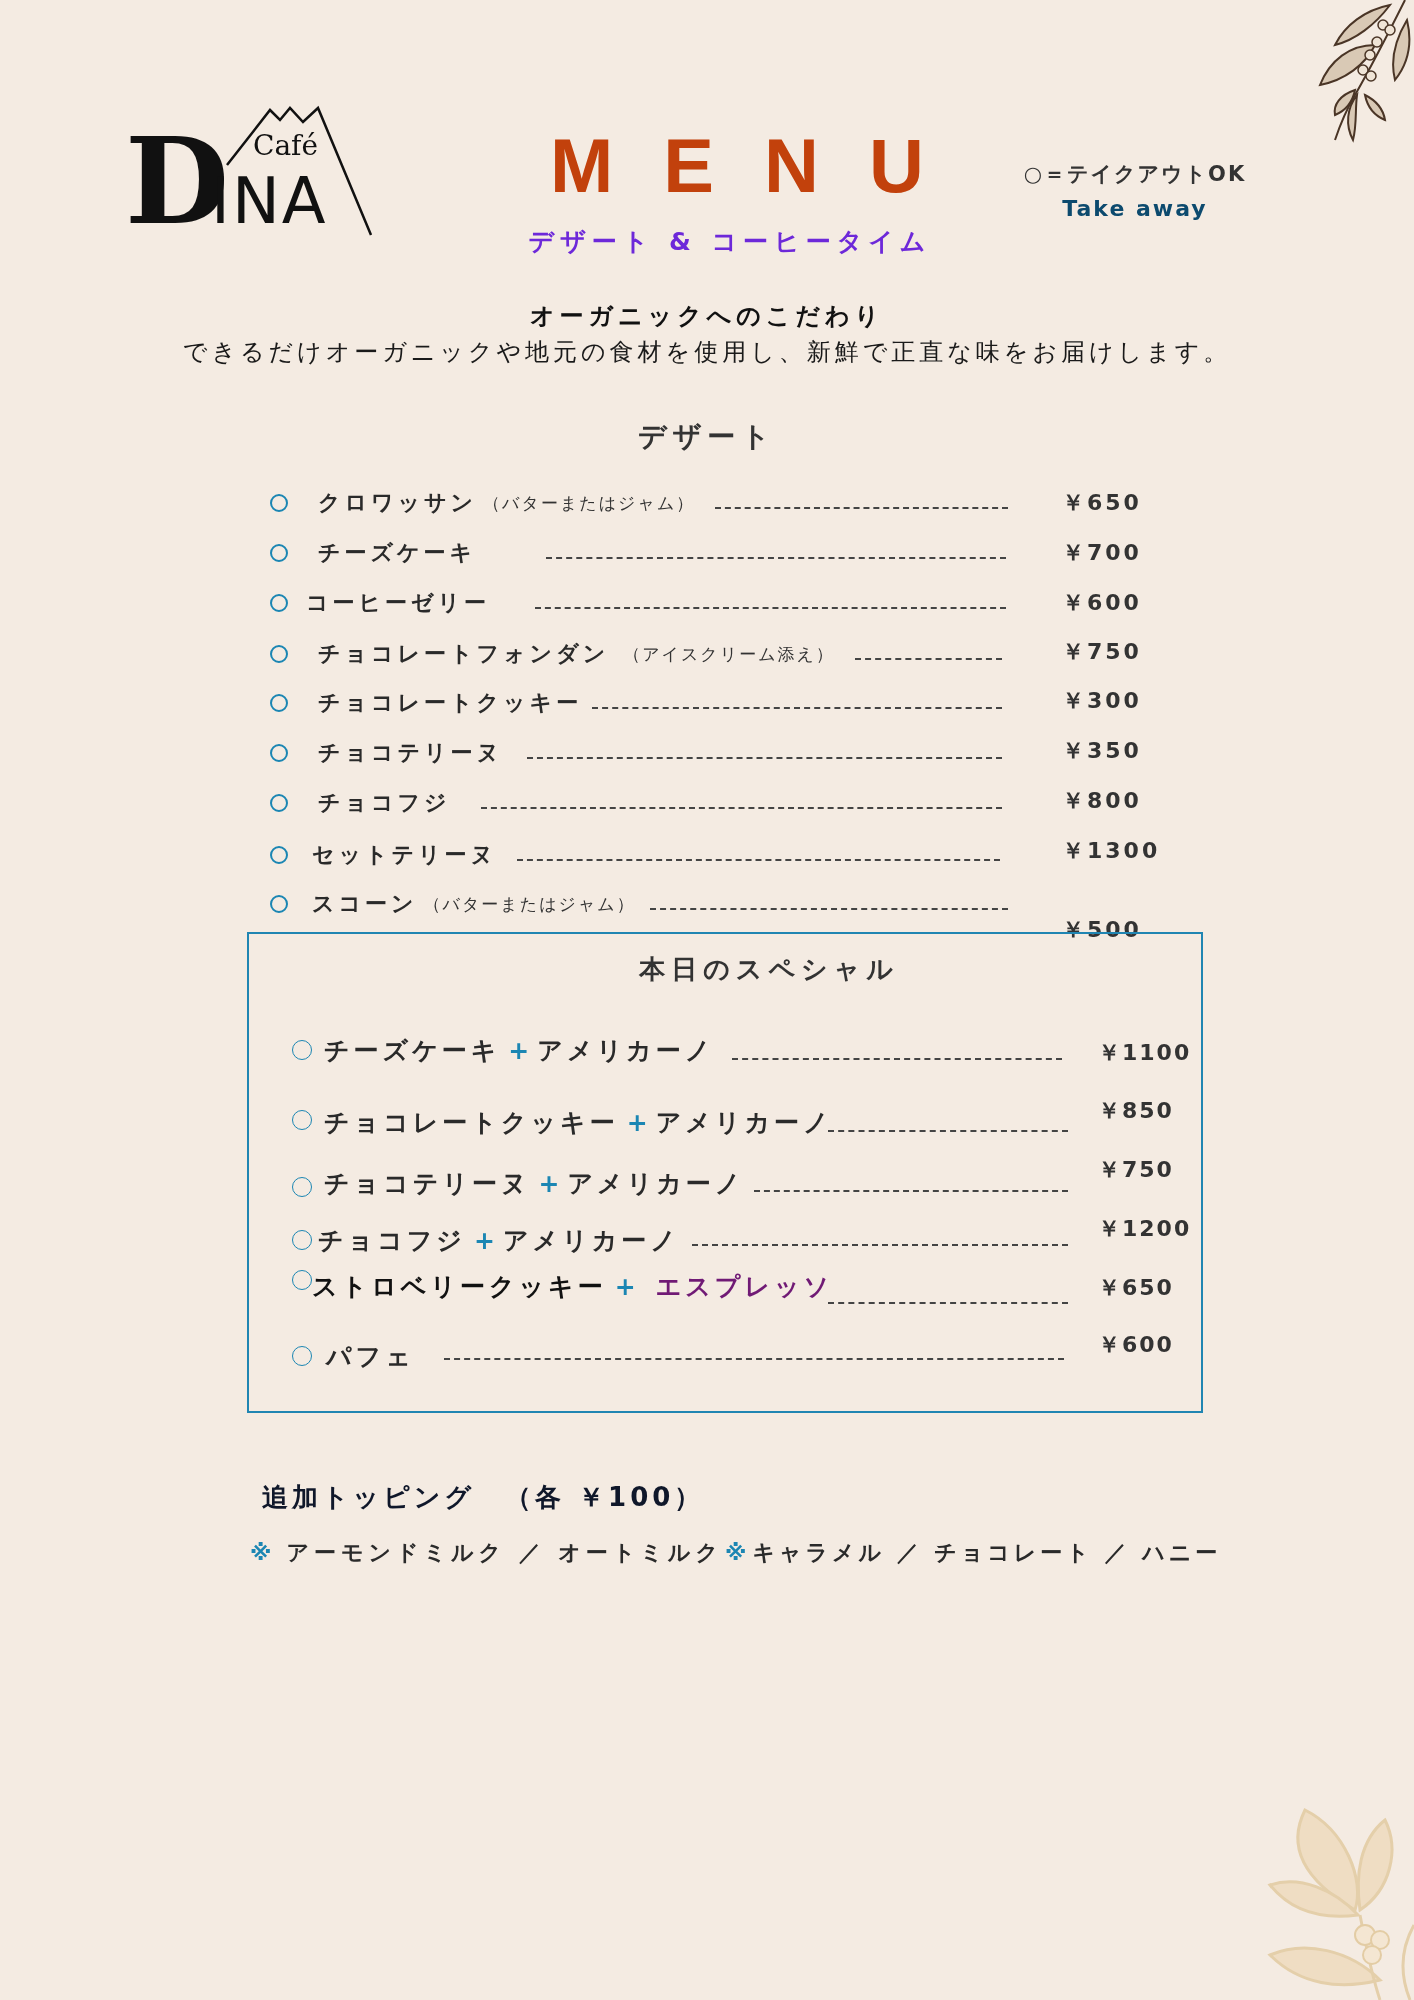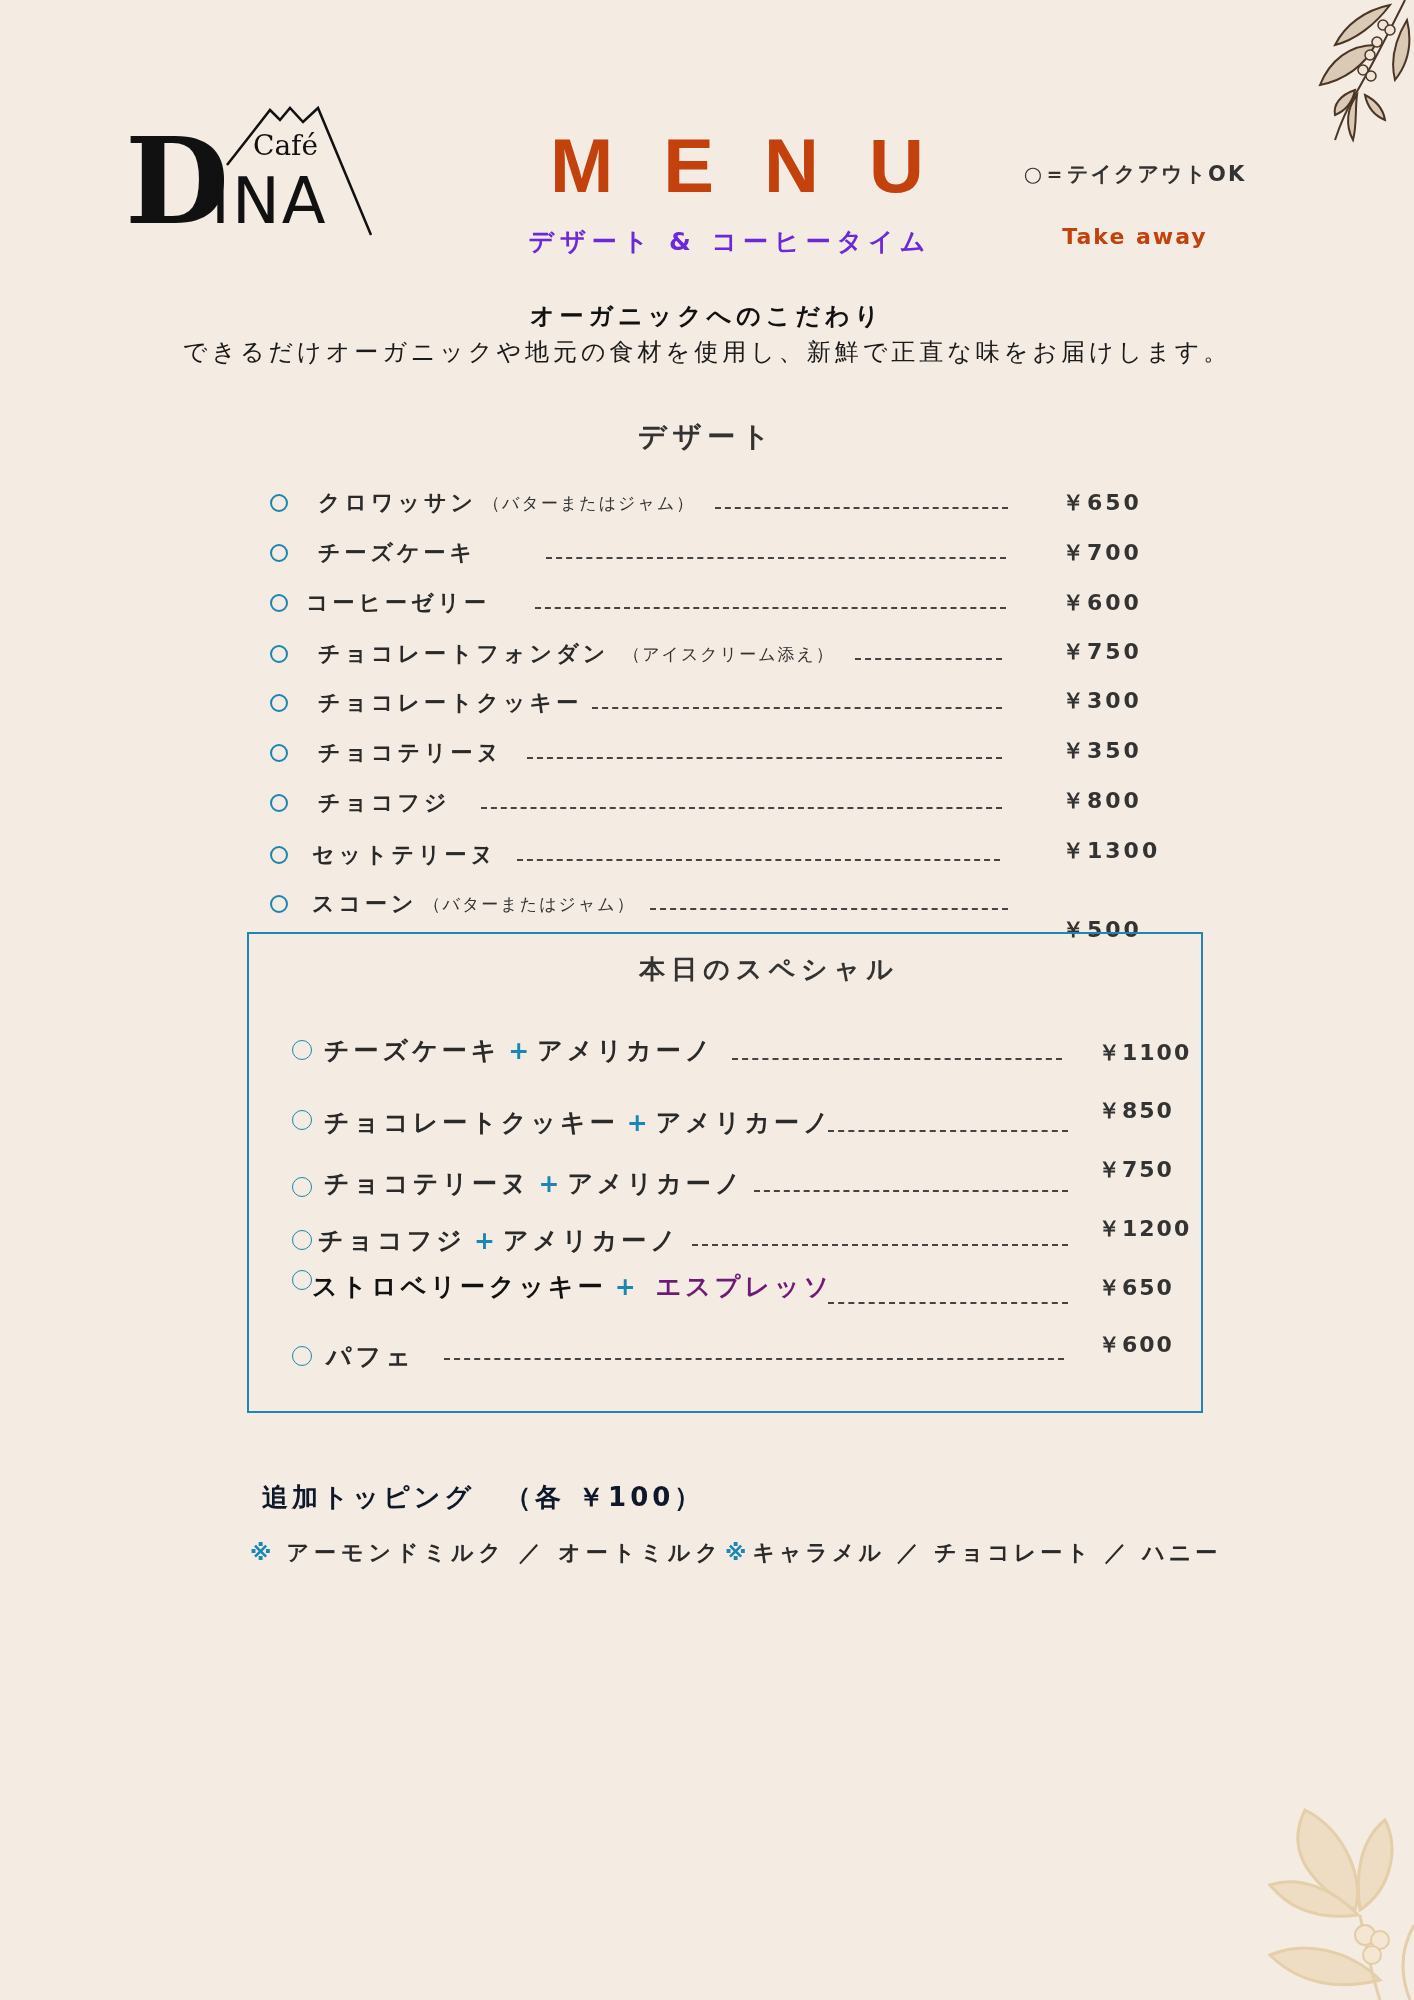--- a/index.html
+++ b/index.html
@@ -4,21 +4,21 @@
 <style>
   html, body { margin:0; padding:0; }
   body { width:1414px; height:2000px; background:#f4ebe2; position:relative; overflow:hidden;
          font-family:"DejaVu Sans", sans-serif; color:#1f1f1f; }
   .abs { position:absolute; }
   .logo { left:125px; top:105px; width:260px; height:135px; }
   .menu-title { left:500px; top:128px; width:450px; text-align:center; font-family:"Liberation Sans", sans-serif;
                 font-weight:bold; font-size:76px; letter-spacing:50px; color:#c2410c; line-height:1; padding-left:50px; box-sizing:border-box; }
   .subtitle { left:480px; top:225px; width:500px; text-align:center; font-weight:bold; font-size:25px; letter-spacing:6px; color:#6d28d9; }
   .takeaway1 { left:1015px; top:160px; width:240px; text-align:center; font-weight:bold; font-size:21px; letter-spacing:2px; color:#333; }
-  .takeaway2 { left:1015px; top:196px; width:240px; text-align:center; font-weight:bold; font-size:22px; letter-spacing:2px; color:#c2410c;margin-top:28px; }
+  .takeaway2 { left:1015px; top:196px; width:240px; text-align:center; font-weight:bold; font-size:22px; letter-spacing:2px; color:#0c4a6e; }
   .organic-h { left:0; top:300px; width:1414px; text-align:center; font-weight:bold; font-size:24px; letter-spacing:5px; color:#111; }
   .organic-p { left:0; top:336px; width:1414px; text-align:center; font-size:24px; letter-spacing:4px; color:#1a1a1a; }
   .section-h { left:0; top:418px; width:1414px; text-align:center; font-weight:bold; font-size:28px; letter-spacing:6px; color:#333; }
   .row { position:absolute; left:270px; width:880px; height:34px; display:flex; align-items:center; }
   .circle { width:18px; height:18px; border:2px solid #1b86b3; border-radius:50%; box-sizing:border-box; flex:none; }
   .name { font-weight:bold; font-size:22px; letter-spacing:4px; color:#2a2a2a; margin-left:30px; white-space:nowrap; }
   .note { font-size:17px; letter-spacing:2px; color:#333; margin-left:6px; white-space:nowrap; }
   .dots { flex:1; border-bottom:2px dashed #444; height:0; margin:10px 0 0 20px; }
   .price { position:absolute; font-weight:bold; font-size:22px; letter-spacing:3px; color:#333; white-space:nowrap; }
   .special-box { left:247px; top:932px; width:956px; height:481px; border:2px solid #2085b2; box-sizing:border-box; }

